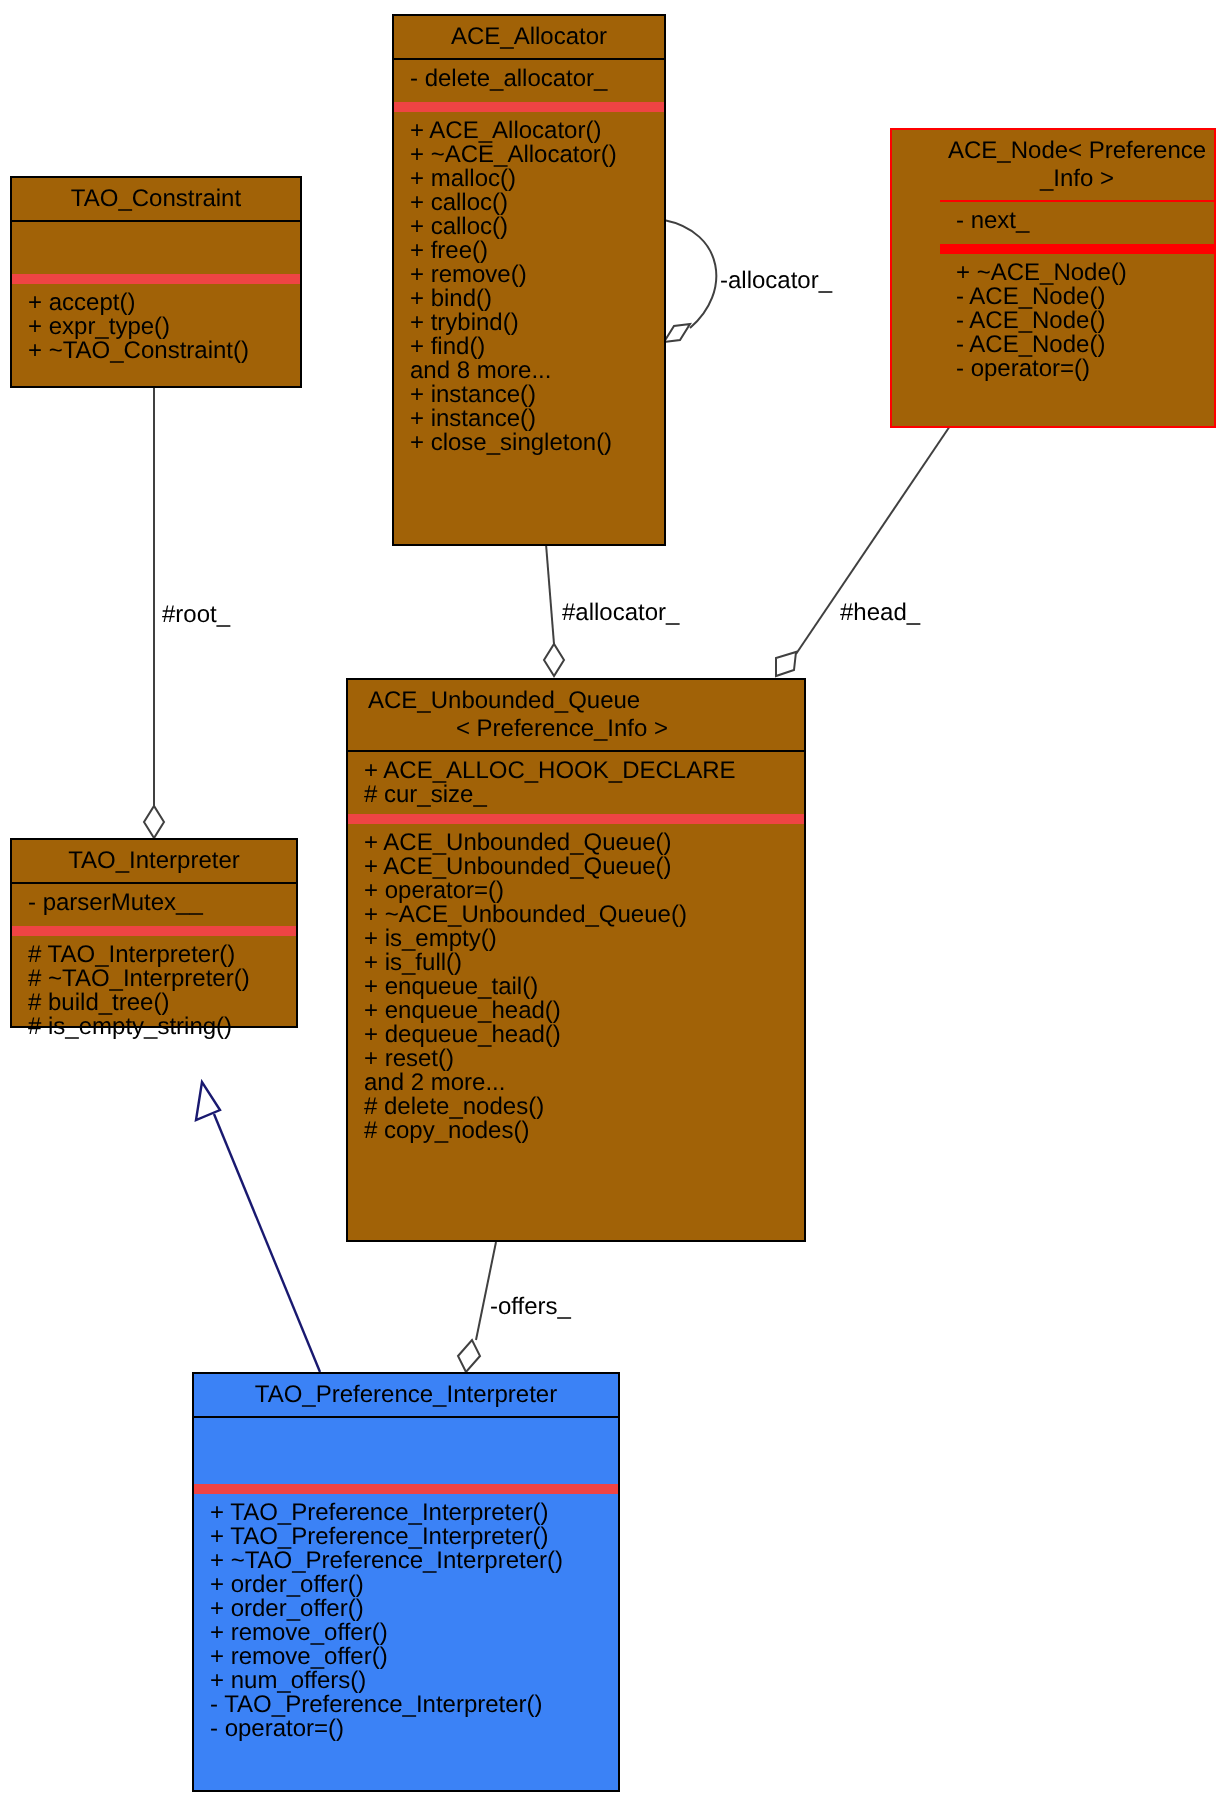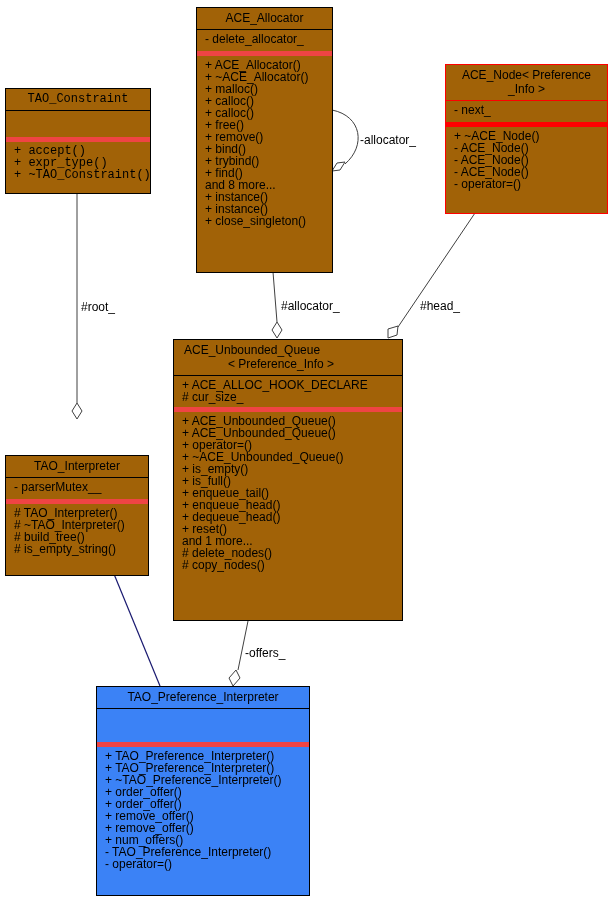--- a/index.html
+++ b/index.html
@@ -52,21 +52,21 @@
     <polygon points="233,686 229,678 236,670 240,678" fill="#fff" stroke="#404040" stroke-width="1"></polygon>
     <text class="edge-label" x="245" y="657">-offers_</text>
   </g>
 
   <g>
     <line x1="160" y1="686" x2="107" y2="557" stroke="#191970" stroke-width="1.2"></line>
     <polygon points="101,541 98,560 110,555" fill="#fff" stroke="#191970" stroke-width="1.2"></polygon>
   </g>
 </svg>
 
-<div class="cls" id="c-tao-constraint" style="left:5px; top:88px; width:146px; height:106px;font-family:Liberation Mono, monospace;">
+<div class="cls" id="c-tao-constraint" style="left:5px; top:88px; width:146px; height:106px;">
   <div class="title">TAO_Constraint</div>
   <div class="attrs" style="height:19px;"></div>
   <div class="ops">
       <span class="row">+ accept()</span>
       <span class="row">+ expr_type()</span>
       <span class="row">+ ~TAO_Constraint()</span>
     </div>
 </div>
 
 <div class="cls" id="c-ace-allocator" style="left:196px; top:7px; width:137px; height:266px;">
@@ -85,38 +85,38 @@
       <span class="row">+ bind()</span>
       <span class="row">+ trybind()</span>
       <span class="row">+ find()</span>
       <span class="row">and 8 more...</span>
       <span class="row">+ instance()</span>
       <span class="row">+ instance()</span>
       <span class="row">+ close_singleton()</span>
     </div>
 </div>
 
-<div class="cls red" id="c-ace-node" style="left:445px; top:64px; width:163px; height:150px;">
+<div class="cls red" id="c-ace-node" style="left:445px; top:64px; width:163px; height:150px;padding-left:24px;">
   <div class="title">
     <span class="row" style="line-height:14px;">ACE_Node&lt; Preference</span>
     <span class="l2" style="line-height:14px;">_Info &gt;</span>
   </div>
   <div class="attrs">
       <span class="row">- next_</span>
     </div>
   <div class="ops">
       <span class="row">+ ~ACE_Node()</span>
       <span class="row">- ACE_Node()</span>
       <span class="row">- ACE_Node()</span>
       <span class="row">- ACE_Node()</span>
       <span class="row">- operator=()</span>
     </div>
 </div>
 
-<div class="cls" id="c-tao-interpreter" style="left:5px; top:419px; width:144px; height:121px;margin-top:36px;">
+<div class="cls" id="c-tao-interpreter" style="left:5px; top:419px; width:144px; height:95px;">
   <div class="title">TAO_Interpreter</div>
   <div class="attrs">
       <span class="row">- parserMutex__</span>
     </div>
   <div class="ops">
       <span class="row"># TAO_Interpreter()</span>
       <span class="row"># ~TAO_Interpreter()</span>
       <span class="row"># build_tree()</span>
       <span class="row"># is_empty_string()</span>
     </div>
@@ -135,21 +135,21 @@
       <span class="row">+ ACE_Unbounded_Queue()</span>
       <span class="row">+ ACE_Unbounded_Queue()</span>
       <span class="row">+ operator=()</span>
       <span class="row">+ ~ACE_Unbounded_Queue()</span>
       <span class="row">+ is_empty()</span>
       <span class="row">+ is_full()</span>
       <span class="row">+ enqueue_tail()</span>
       <span class="row">+ enqueue_head()</span>
       <span class="row">+ dequeue_head()</span>
       <span class="row">+ reset()</span>
-      <span class="row">and 1 more...</span>
+      <span class="row">and 2 more...</span>
       <span class="row"># delete_nodes()</span>
       <span class="row"># copy_nodes()</span>
     </div>
 </div>
 
 <div class="cls focus" id="c-tao-preference-interpreter" style="left:96px; top:686px; width:214px; height:210px;">
   <div class="title">TAO_Preference_Interpreter</div>
   <div class="attrs" style="height:26px;"></div>
   <div class="ops">
       <span class="row">+ TAO_Preference_Interpreter()</span>

